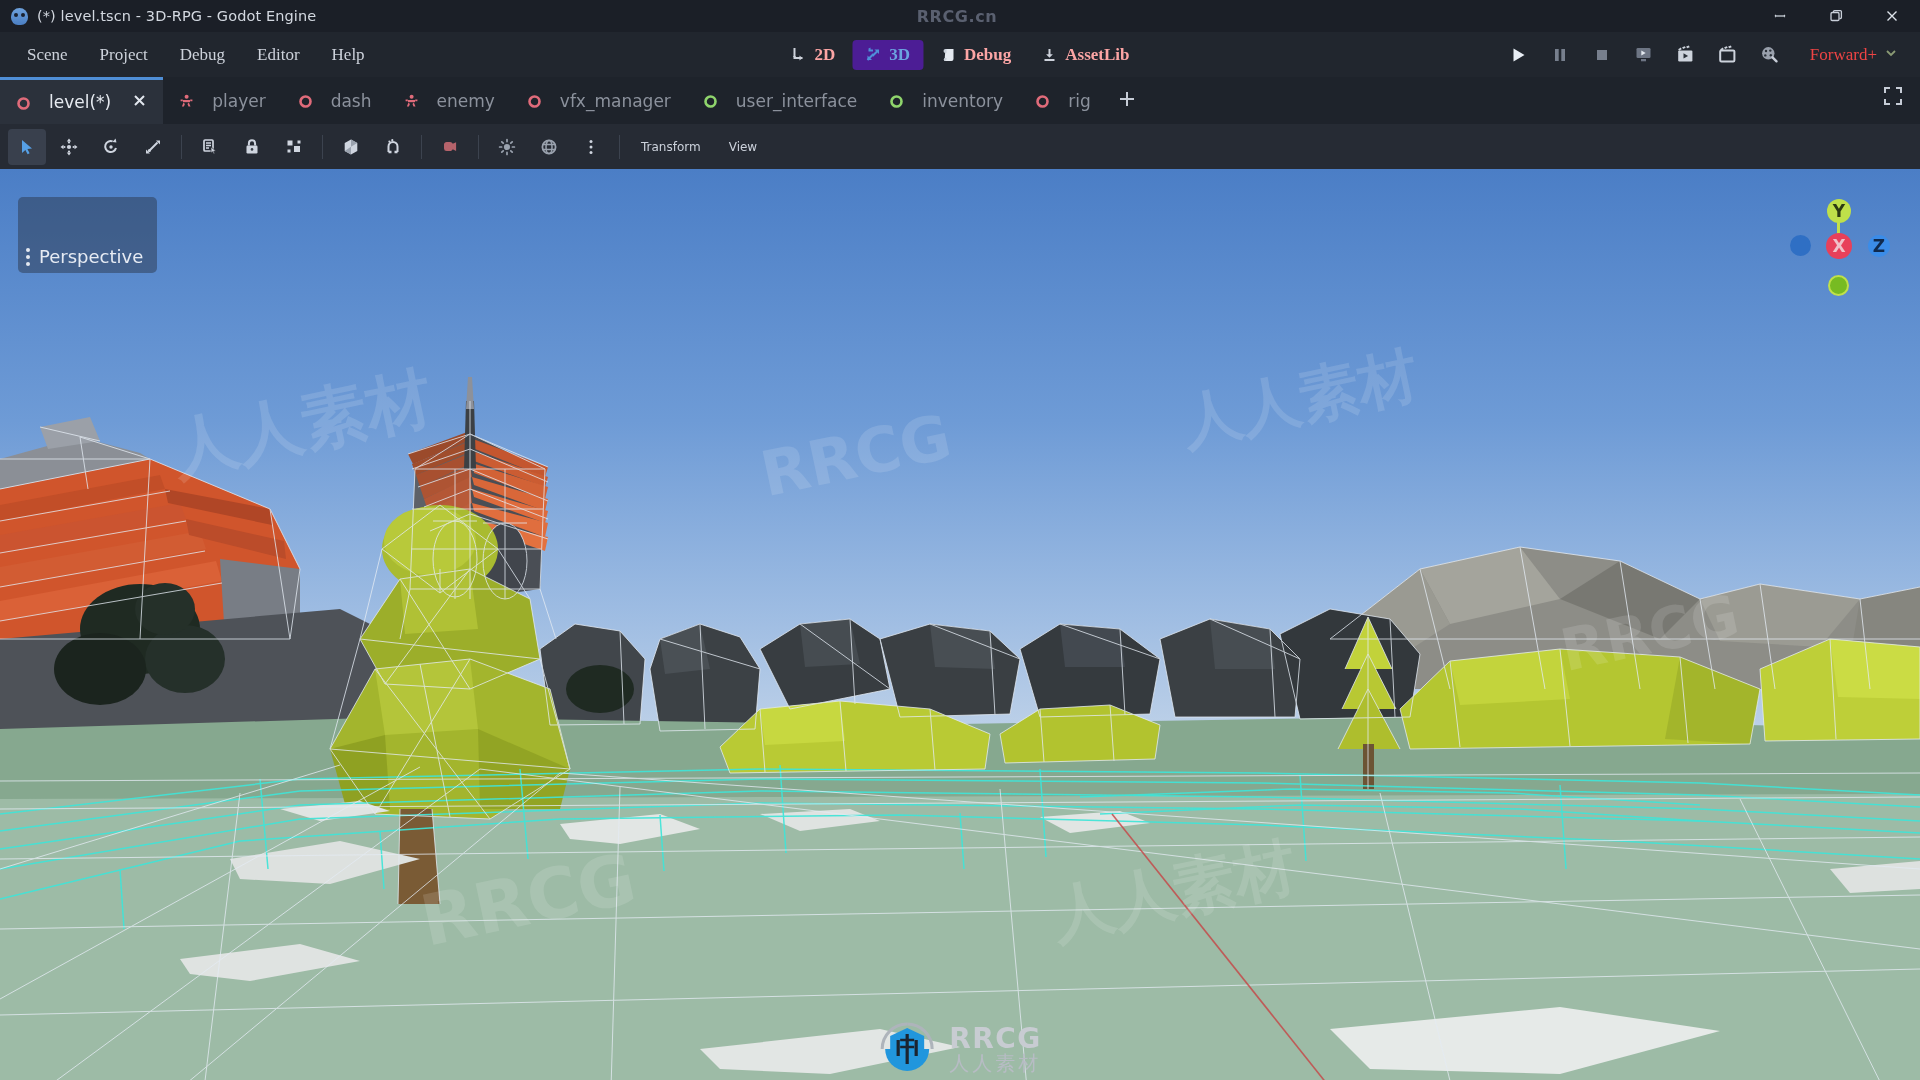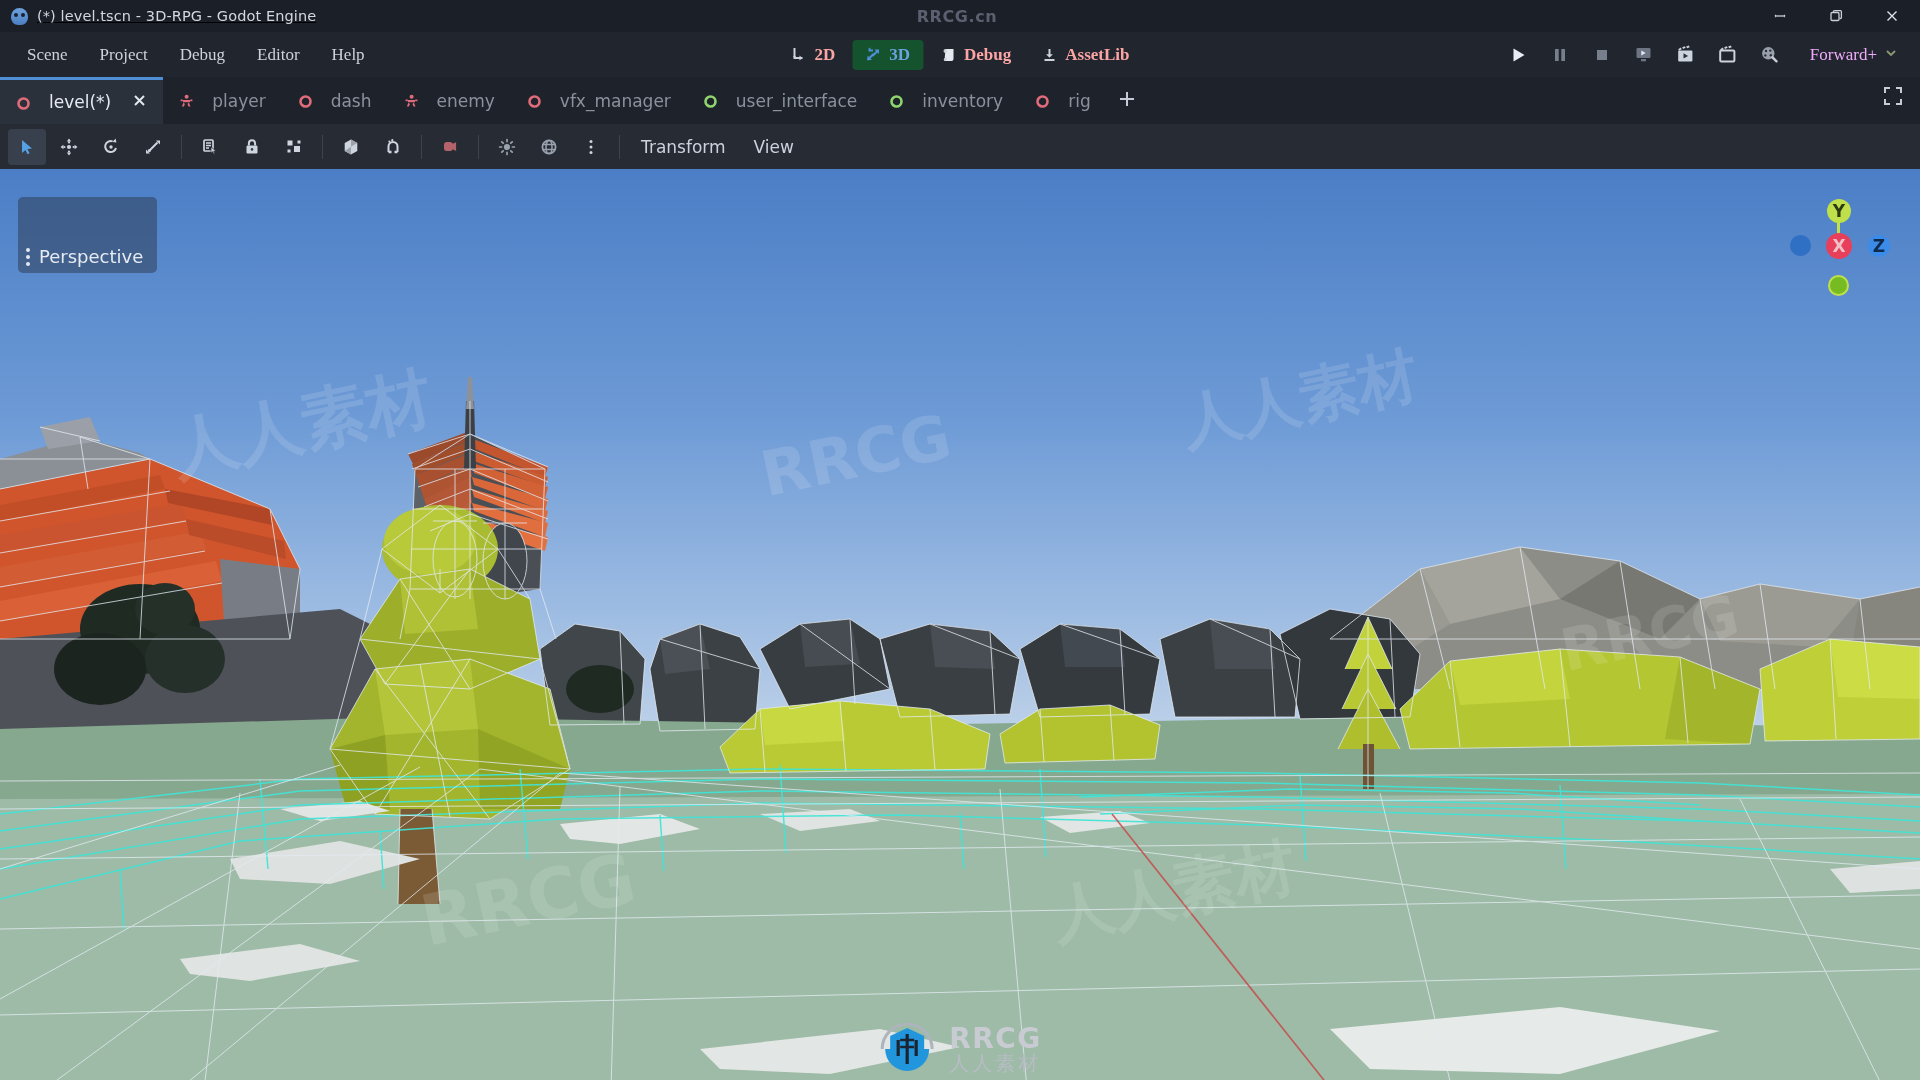--- a/index.html
+++ b/index.html
@@ -2,21 +2,21 @@
 <html><head>
 <meta charset="utf-8">
 <title>Godot Engine</title>
 <style>
   * { margin:0; padding:0; box-sizing:border-box; }
   html,body { width:1920px; height:1080px; overflow:hidden;
     background:#15181e; font-family:"DejaVu Sans", sans-serif; }
 
   
   .titlebar { height:32px; background:#1b1f27; display:flex; align-items:center;
-    position:relative;text-decoration:underline; }
+    position:relative; }
   .tb-left { display:flex; align-items:center; gap:9px; padding-left:11px; z-index:2; }
   .godot-ico { width:17px; height:17px; border-radius:50% 50% 42% 42%;
     background:linear-gradient(180deg,#6ea2dd 0%,#4b7fc4 100%); position:relative; }
   .godot-ico::before, .godot-ico::after { content:""; position:absolute; top:5px;
     width:4px; height:4px; border-radius:50%; background:#1a2230; }
   .godot-ico::before { left:3px; } .godot-ico::after { right:3px; }
   .tb-title { color:#d3d8e0; font-size:14.5px; letter-spacing:.1px; }
   .tb-center { position:absolute; left:0; right:6px; text-align:center;
     color:#5a6070; font-size:16px; font-weight:700; letter-spacing:.6px; }
   .tb-ctrls { margin-left:auto; display:flex; height:100%; z-index:2; }
@@ -28,30 +28,30 @@
   .menubar { height:45px; background:#21262e; display:flex; align-items:center;
     position:relative;font-family:Liberation Serif, serif; }
   .menus { display:flex; align-items:center; padding-left:12px; gap:2px; z-index:2; }
   .menu-item { color:#cdd2db; font-size:17px; padding:5px 15px; border-radius:3px;
     white-space:nowrap; }
 
   .mode-tabs { position:absolute; left:50%; transform:translateX(-50%);
     display:flex; align-items:center; gap:4px; z-index:2; }
   .mode-tab { display:flex; align-items:center; gap:7px; padding:5px 13px;
     border-radius:4px; color:#fca5a5; font-size:17px; font-weight:700; }
-  .mode-tab.active { color:#6ba2e0; background:#14532d; }
+  .mode-tab.active { color:#6ba2e0; background:#4c1d95; }
   .mode-tab .ic { width:17px; height:17px; display:flex; align-items:center;
     justify-content:center; }
 
   .run-bar { margin-left:auto; display:flex; align-items:center; gap:2px;
     padding-right:14px; z-index:2; }
   .run-btn { width:40px; height:34px; display:flex; align-items:center;
     justify-content:center; border-radius:4px; }
   .renderer { display:flex; align-items:center; gap:7px; margin-left:10px;
-    color:#f0abfc; font-size:17px; padding:4px 8px; border-radius:4px; }
+    color:#ef4444; font-size:17px; padding:4px 8px; border-radius:4px; }
 
   
   .scenetabs { height:47px; background:#1e232b; display:flex; align-items:flex-end;
     position:relative; }
   .stab { display:flex; align-items:center; gap:18px; height:47px; padding:0 16px;
     font-size:17px; color:#8b919c; white-space:nowrap; }
   .stab.active { background:#2b313b; color:#e6eaf0; border-top:3px solid #4f8ed6; }
   .stab .dot { width:15px; height:15px; flex:0 0 15px; }
   .stab .x { font-size:18px; color:#d8dde5; margin-left:3px; line-height:1; }
   .stab-add { width:40px; height:47px; display:flex; align-items:center;
@@ -59,21 +59,21 @@
   .expand-ico { margin-left:auto; margin-right:16px; margin-bottom:13px;
     color:#c6ccd6; }
 
   
   .tool3d { height:45px; background:#262b34; display:flex; align-items:center;
     gap:0px; padding:0 6px; }
   .tbtn { width:38px; height:36px; display:flex; align-items:center;
     justify-content:center; border-radius:4px; margin:0 2px; }
   .tbtn.sel { background:#39404d; }
   .tsep { width:1px; height:24px; background:#3c434f; margin:0 7px; }
-  .tmenu { color:#ccd2dc; font-size:17px; padding:6px 14px; border-radius:4px; }
+  .tmenu { color:#ccd2dc; font-size:12px; padding:6px 14px; border-radius:4px; }
 
   
   .viewport { position:relative; width:1920px; height:953px; overflow:hidden;
     background:#5f87c4; }
   .vp-stage { position:absolute; inset:0; }
   .sky { position:absolute; left:0; right:0; top:0; height:560px;
     background:linear-gradient(180deg,#4b7ec6 0%,#6e9bd6 45%,#9cbbe2 78%,#bcd0e8 100%); }
 
   .vp-label { position:absolute; left:18px; top:28px; display:flex;
     align-items:center; gap:9px; background:rgba(42,52,72,.48);

